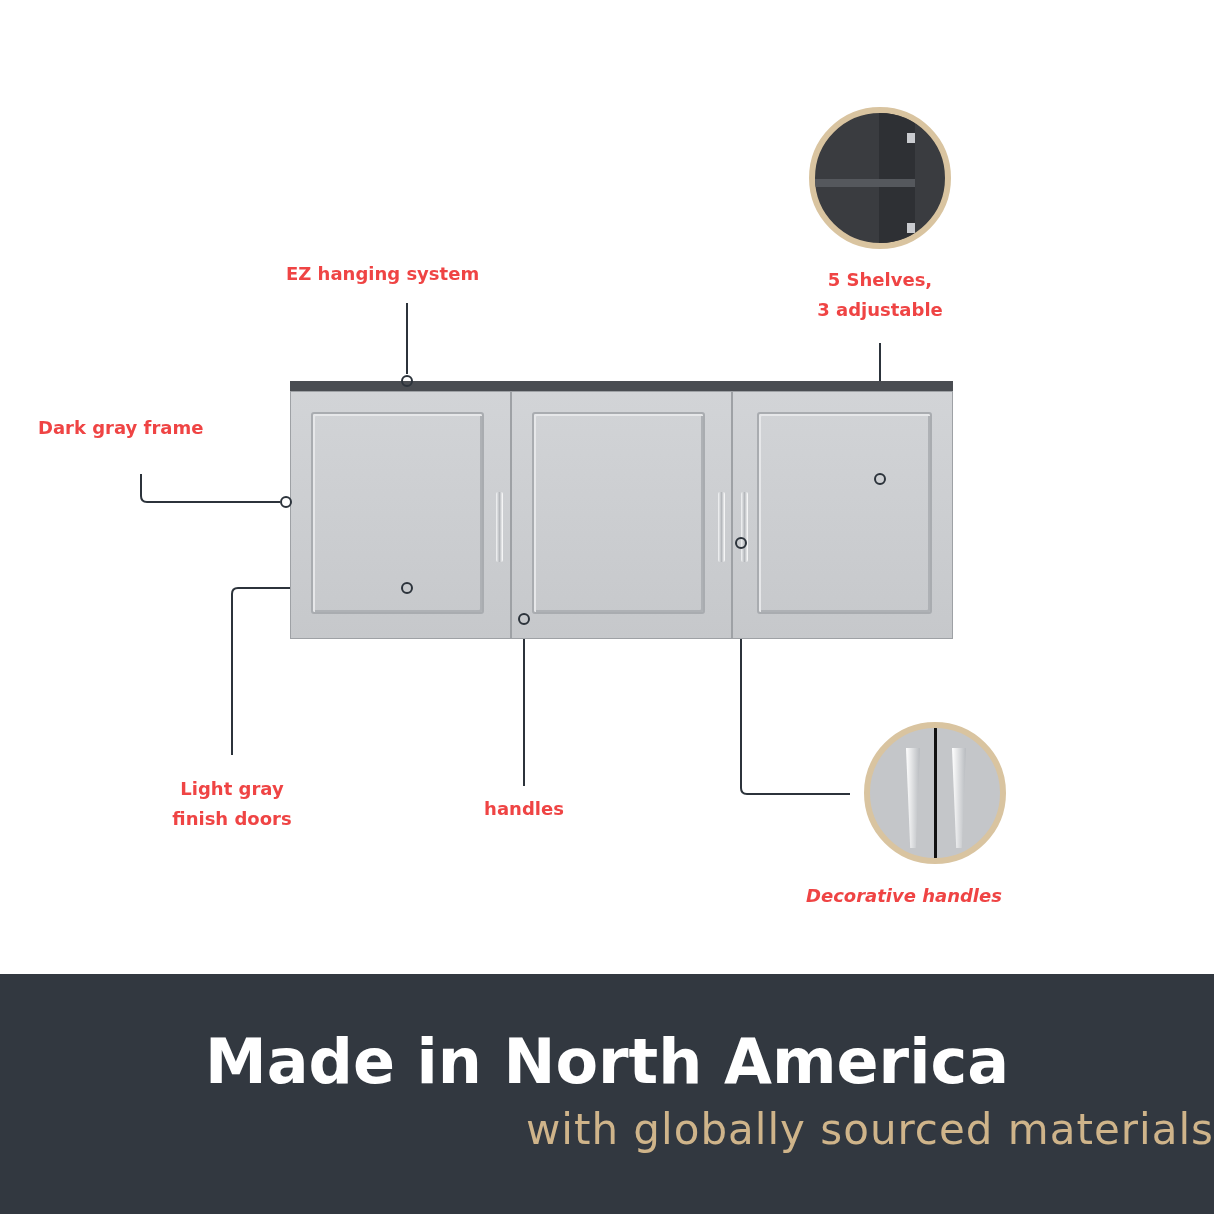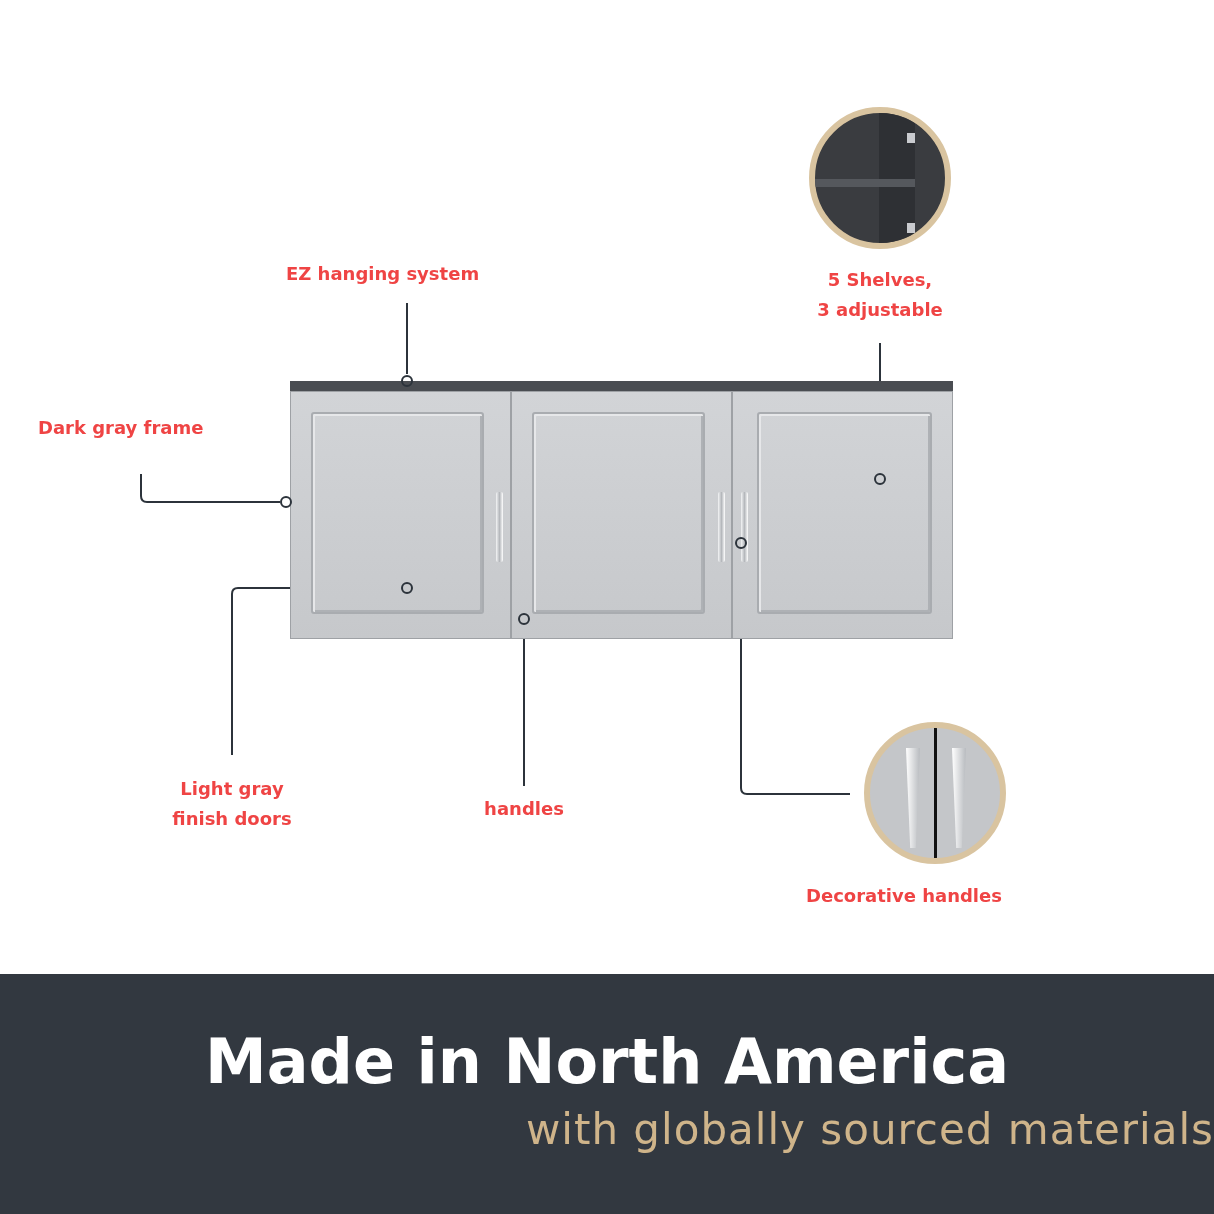--- a/index.html
+++ b/index.html
@@ -74,17 +74,17 @@
   <div>3 adjustable</div>
 </div>
 <div class="label left" style="left:38px;top:413px;">Dark gray frame</div>
 <div class="label" style="left:140px;top:774px;width:184px;">
   <div>Light gray</div>
   <div>finish doors</div>
 </div>
 <div class="label" style="left:414px;top:794px;width:220px;">
   <div>handles</div>
 </div>
-<div class="label" style="left:806px;top:881px;">Decorative handles</div>
+<div class="label" style="left:806px;top:881px;font-style:italic;">Decorative handles</div>
 
 <div class="footer"></div>
 <div class="footer-title">Made in North America</div>
 <div class="footer-sub">with globally sourced materials</div>
 
 </body></html>

